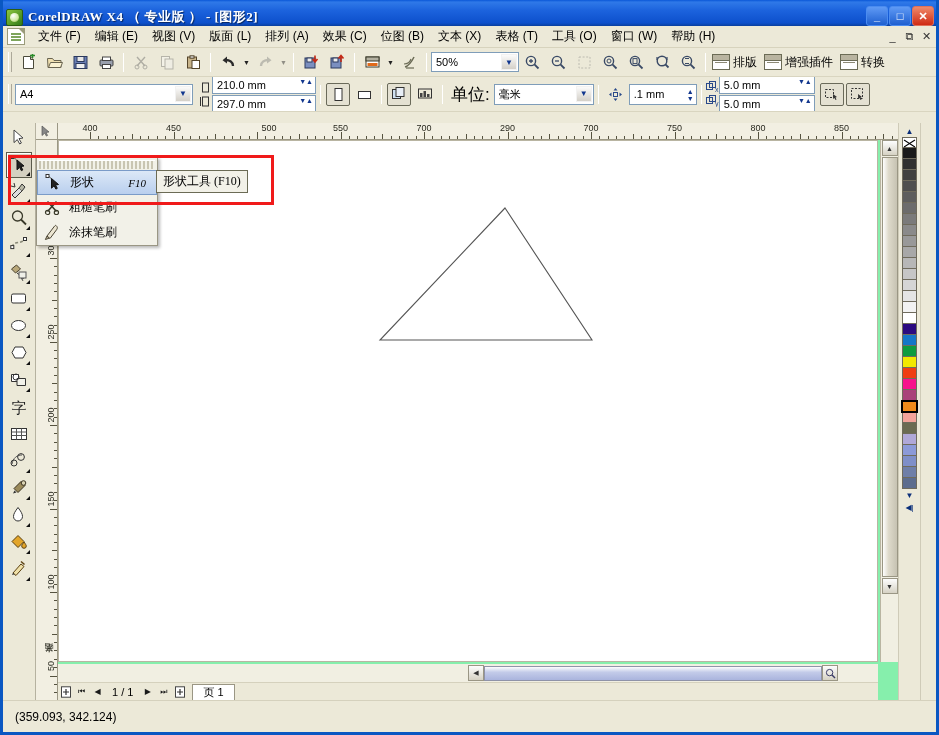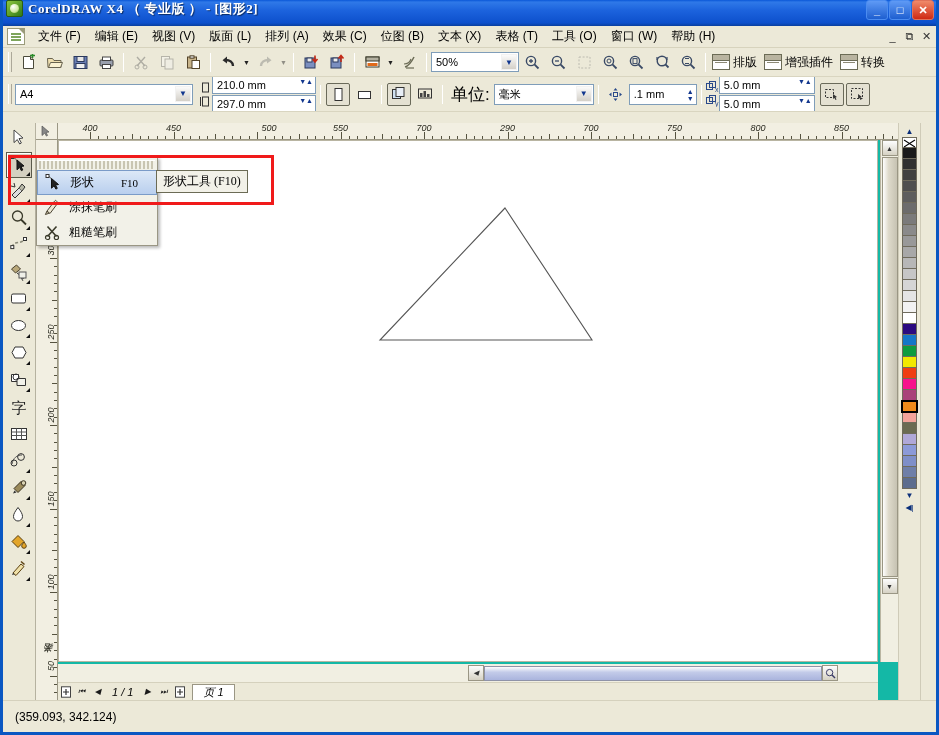--- a/index.html
+++ b/index.html
@@ -17,22 +17,22 @@
     background: #ece9d8;
     border: 3px solid #0a57c2;
     border-top: none;
     overflow: hidden;
   }
 
   
   #titlebar {
     height: 26px;
     background: linear-gradient(180deg,#0a57d8 0%,#2f79e8 8%,#1c63dd 40%,#0d50cc 88%,#0a3f9e 100%);
-    display: flex; align-items: flex-start;
-    padding: 0 2px 8px 3px;
+    display: flex; align-items: flex-end;
+    padding: 0 2px 0 3px;
     color: #fff;
   }
   #titlebar .appicon {
     width: 17px; height: 17px; margin-right: 5px;
     background: linear-gradient(135deg,#8ec63f,#2f7a18);
     border: 1px solid #2b5d10;
     border-radius: 2px;
     position: relative;
     flex: 0 0 auto;
   }
@@ -190,23 +190,22 @@
   .tool .fo {
     position: absolute; right: 1px; bottom: 1px;
     width: 0; height: 0;
     border-left: 4px solid transparent;
     border-bottom: 4px solid #111;
   }
   
   #canvasarea {
     flex: 1 1 auto;
     position: relative;
-    background: #14b8a6;
+    background: #86efac;
     overflow: hidden;
-    font-style: italic;
   }
   #rulerTop {
     position:absolute; left:22px; top:0; right:0; height:17px;
     background:#f2efe2; border-bottom:1px solid #9b9784;
     overflow:hidden;
   }
   #rulerLeft {
     position:absolute; left:0; top:17px; width:22px; bottom:0;
     background:#f2efe2; border-right:1px solid #9b9784;
     overflow:hidden;
@@ -317,21 +316,21 @@
   .fitem{
     height:25px; display:flex; align-items:center;
     padding-left:2px; font-size:12px; color:#000;
   }
   .fitem.sel{
     background: linear-gradient(180deg,#dce8f7,#b9cfee);
     border:1px solid #7a9bc8;
   }
   .ficon{ width:26px; height:22px; display:flex;align-items:center;justify-content:center; flex:0 0 auto;}
   .flabel{ flex:1 1 auto; padding-left:4px;}
-  .fkey{ font-family:"Liberation Serif",serif; font-size:11px; padding-right:18px;}
+  .fkey{ font-family:"Liberation Serif",serif; font-size:11px; padding-right:10px;font-style:italic;}
 
   #tooltip{
     position:absolute; left:153px; top:170px;
     background:#f2f1e8; border:1px solid #6b6b55;
     font-family:"Liberation Serif",serif; font-size:12px;
     padding:2px 6px; white-space:nowrap; z-index:41;
   }
   #redbox{
     position:absolute; left:5px; top:155px;
     width:266px; height:50px;
@@ -1171,40 +1170,40 @@
             <path d="M6.5 4.5l7 6-3 .5 1.8 3.3-1.4.8-1.8-3.3-2.6 2.4z" fill="#222" stroke="#111"></path>
           </svg>
       </span>
       <span class="flabel">形状</span>
       <span class="fkey">F10</span>
     </div>
 
     <div class="fitem">
       <span class="ficon">
         <svg width="17" height="17" viewBox="0 0 17 17">
-            <path d="M12 1.5c1.5 1.4 1.8 2.6.6 4.2L6 14.5 3 12l7-9.2c1-1.3 1.6-1.6 2-1.3z" fill="#ece6d2" stroke="#4a4434"></path>
-            <path d="M3 12l-1.6 3.5 3.5-1.2z" fill="#d8cfae" stroke="#4a4434"></path>
-          </svg>
-      </span>
-      <span class="flabel">涂抹笔刷</span>
-      <span class="fkey"></span>
-    </div>
-
-    <div class="fitem">
-      <span class="ficon">
-        <svg width="17" height="17" viewBox="0 0 17 17">
             <path d="M3.5 2.5l9 10M12.5 2.5l-9 10" stroke="#3a3a2a" stroke-width="1.6" fill="none"></path>
             <circle cx="3.6" cy="13.4" r="2.1" fill="none" stroke="#3a3a2a" stroke-width="1.2"></circle>
             <circle cx="12.4" cy="13.4" r="2.1" fill="none" stroke="#3a3a2a" stroke-width="1.2"></circle>
           </svg>
       </span>
       <span class="flabel">粗糙笔刷</span>
       <span class="fkey"></span>
     </div>
 
+    <div class="fitem">
+      <span class="ficon">
+        <svg width="17" height="17" viewBox="0 0 17 17">
+            <path d="M12 1.5c1.5 1.4 1.8 2.6.6 4.2L6 14.5 3 12l7-9.2c1-1.3 1.6-1.6 2-1.3z" fill="#ece6d2" stroke="#4a4434"></path>
+            <path d="M3 12l-1.6 3.5 3.5-1.2z" fill="#d8cfae" stroke="#4a4434"></path>
+          </svg>
+      </span>
+      <span class="flabel">涂抹笔刷</span>
+      <span class="fkey"></span>
+    </div>
+
   </div>
 
   <div id="tooltip">形状工具 (F10)</div>
   <div id="redbox"></div>
 
   <div id="statusbar">
     <div class="coords">(359.093, 342.124)</div>
   </div>
 
 </div>

